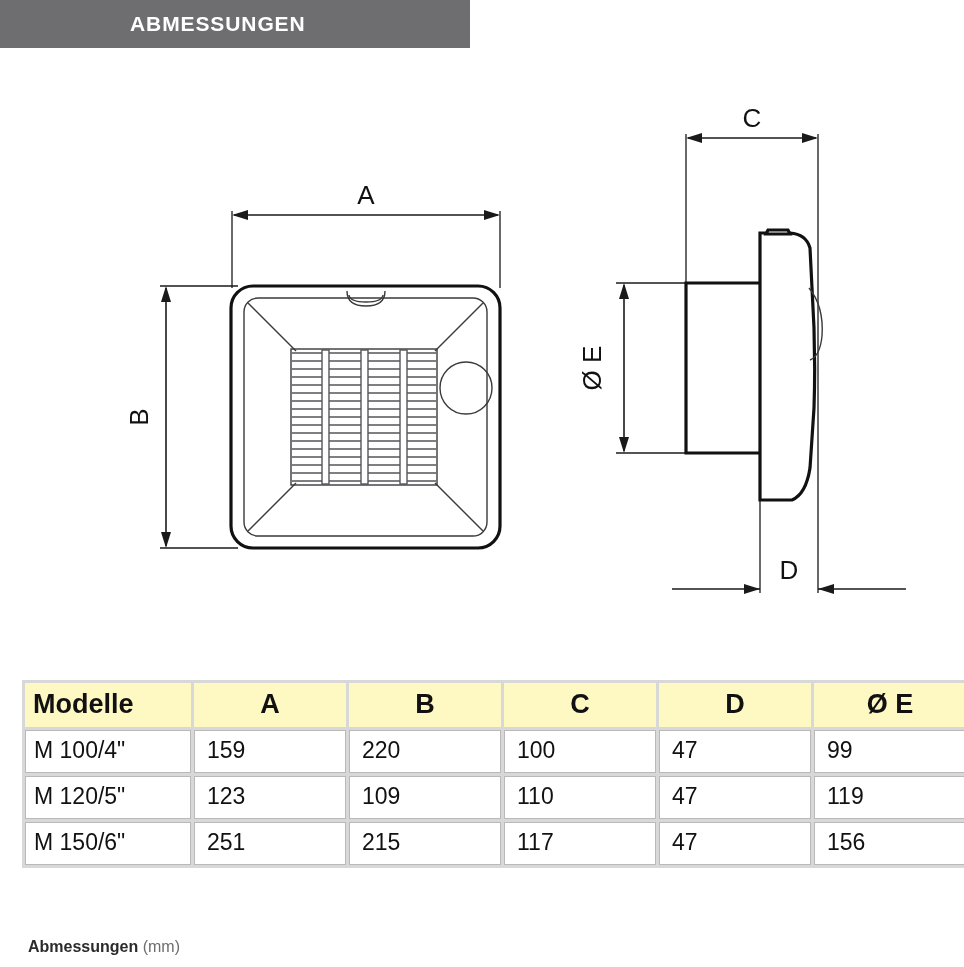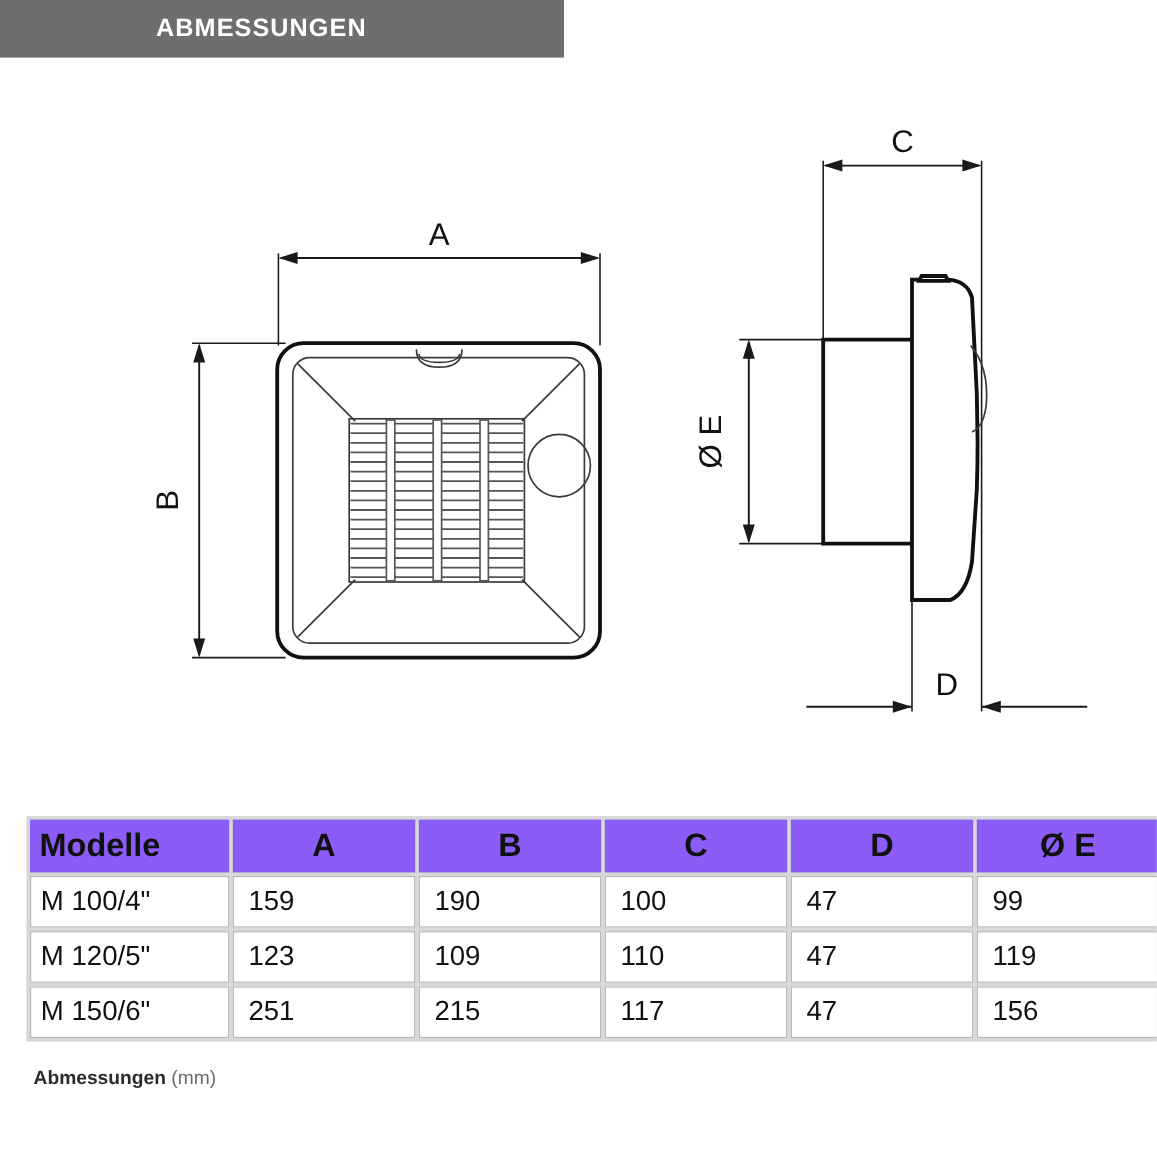--- a/index.html
+++ b/index.html
@@ -51,21 +51,21 @@
     position: absolute;
     left: 22px;
     top: 680px;
     width: 942px;
     background: #d8d8d8;
     border-collapse: separate;
     border-spacing: 3px;
     table-layout: fixed;
   }
   #dim-table th {
-    background: #8b5cf6;
+    background: #fef9c3;
     border: none;
     font-size: 27px;
     font-weight: bold;
     color: #111111;
     padding: 4px 10px 6px 10px;
     text-align: center;
     height: 44px;
     box-sizing: border-box;
   }
   #dim-table th.model-head {
@@ -86,21 +86,21 @@
     text-align: left;
     padding-left: 8px;
   }
   col.c-model { width: 166px; }
   col.c-val   { width: 152px; }
 
   
   #footer {
     position: absolute;
     left: 28px;
-    top: 890px;
+    top: 938px;
     font-size: 16px;
     color: #2b2b2b;
     white-space: nowrap;
   }
   #footer .strong { font-weight: bold; }
   #footer .unit { color: #6d6d6d; }
 
   .dimline   { stroke: #1a1a1a; stroke-width: 1.6; fill: none; }
   .extline   { stroke: #1a1a1a; stroke-width: 1.3; fill: none; }
   .outline   { stroke: #111111; stroke-width: 3.2; fill: #ffffff; }
@@ -250,21 +250,21 @@
       <th>B</th>
       <th>C</th>
       <th>D</th>
       <th>Ø E</th>
     </tr>
   </thead>
   <tbody>
     <tr>
       <td class="model-cell">M 100/4"</td>
       <td>159</td>
-      <td>190</td>
+      <td>220</td>
       <td>100</td>
       <td>47</td>
       <td>99</td>
     </tr>
     <tr>
       <td class="model-cell">M 120/5"</td>
       <td>123</td>
       <td>109</td>
       <td>110</td>
       <td>47</td>

